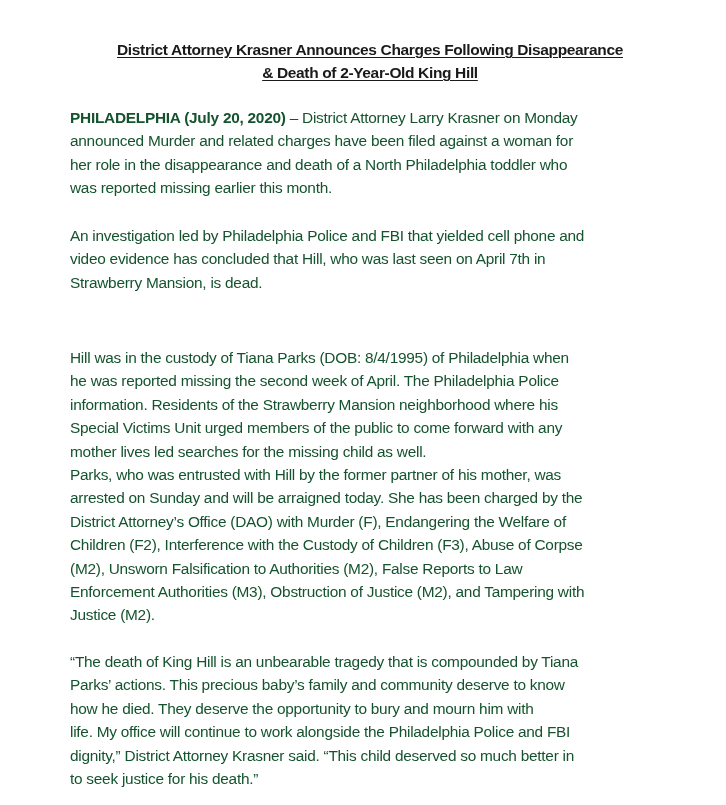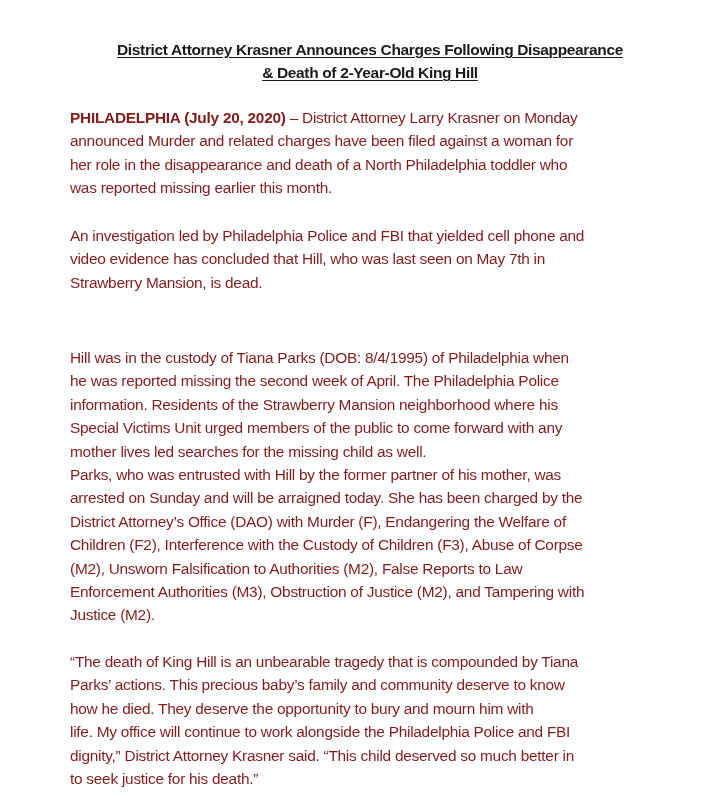--- a/index.html
+++ b/index.html
@@ -42,21 +42,21 @@
       text-underline-offset: 2px;
       text-decoration-thickness: 1px;
     }
     .para {
       position: absolute;
       left: 70px;
       width: 620px;
       font-size: 15.4px;
       line-height: 23.4px;
       letter-spacing: -0.25px;
-      color: #7f1d1d;
+      color: #14532d;
     }
     .para .line {
       display: block;
       white-space: nowrap;
     }
     .bold { font-weight: bold; }
     #p1 { top: 106px; }
     #p2 { top: 224px; }
     #p3 { top: 319px; margin-top: 27px; }
     #p4 { top: 463px; }
@@ -74,21 +74,21 @@
 
   <div class="para" id="p1">
     <span class="line"><span class="bold">PHILADELPHIA (July 20, 2020)</span><span> – District Attorney Larry Krasner on Monday</span></span>
     <span class="line">announced Murder and related charges have been filed against a woman for</span>
     <span class="line">her role in the disappearance and death of a North Philadelphia toddler who</span>
     <span class="line">was reported missing earlier this month.</span>
   </div>
 
   <div class="para" id="p2">
     <span class="line">An investigation led by Philadelphia Police and FBI that yielded cell phone and</span>
-    <span class="line">video evidence has concluded that Hill, who was last seen on May 7th in</span>
+    <span class="line">video evidence has concluded that Hill, who was last seen on April 7th in</span>
     <span class="line">Strawberry Mansion, is dead.</span>
   </div>
 
   <div class="para" id="p3">
     <span class="line">Hill was in the custody of Tiana Parks (DOB: 8/4/1995) of Philadelphia when</span>
     <span class="line">he was reported missing the second week of April. The Philadelphia Police</span>
     <span class="line">information. Residents of the Strawberry Mansion neighborhood where his</span>
     <span class="line">Special Victims Unit urged members of the public to come forward with any</span>
     <span class="line">mother lives led searches for the missing child as well.</span>
   </div>

